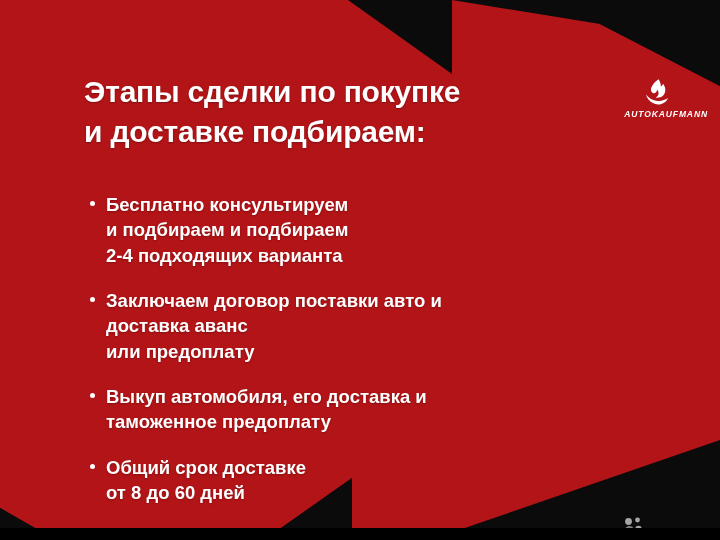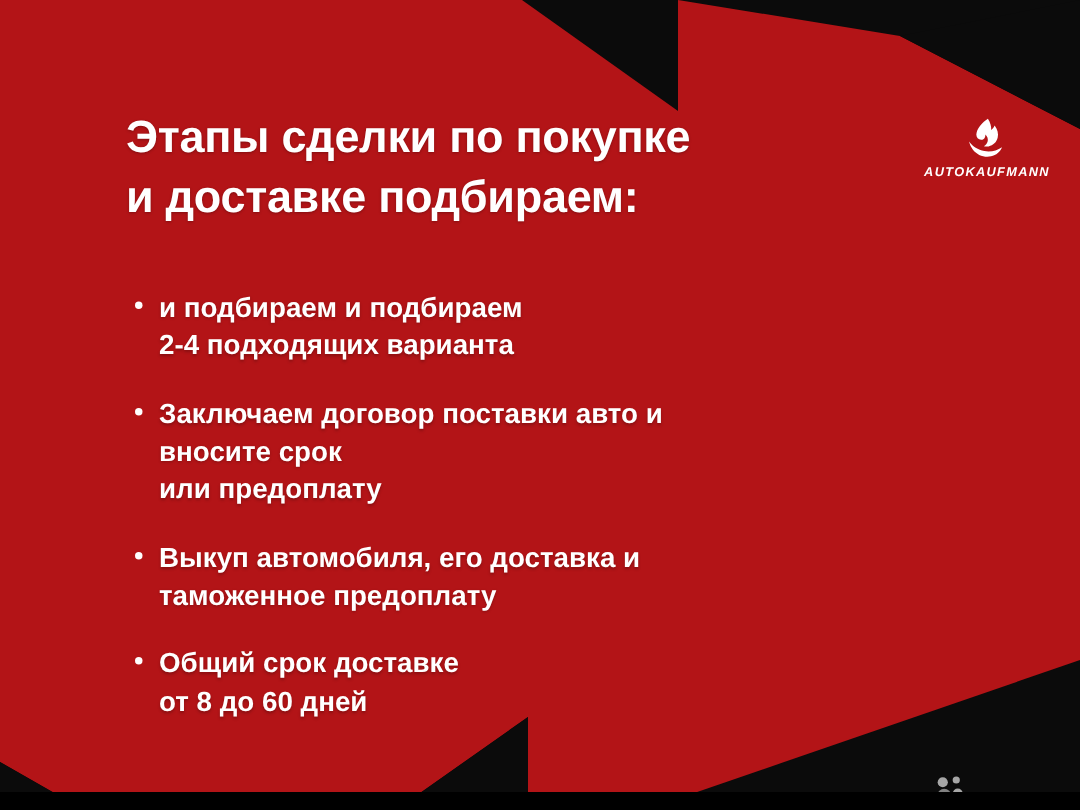--- a/index.html
+++ b/index.html
@@ -44,21 +44,21 @@
     text-shadow: 0 1px 2px rgba(0,0,0,0.28);
   }
   .heading .hline { display: block; white-space: nowrap; }
 
   
   .logo {
     position: absolute;
     left: 608px;
     top: 78px;
     width: 100px;
-    text-align: center;
+    text-align: right;
     z-index: 6;
   }
   .logo-mark {
     display: block;
     margin: 0 auto 3px auto;
   }
   .logo-word {
     display: block;
     color: #FFFFFF;
     font-size: 8.5px;
@@ -148,28 +148,29 @@
         <path d="M15.6 1.2c1.6 2.6 2.4 5.0 2.2 7.4 1.0-0.7 1.8-1.7 2.3-2.9 1.9 2.6 2.7 5.4 2.0 8.2-0.7 2.9-3.0 5.1-6.0 5.7-1.1 0.2-2.2 0.2-3.2-0.1 1.4-0.9 2.3-2.1 2.6-3.5 0.3-1.6-0.3-3.2-1.6-4.4 0.1 1.3-0.3 2.3-1.1 3.0-0.9 0.7-2.0 0.8-3.0 0.3-1.6-0.8-2.3-2.7-1.7-4.6C9.0 7.0 11.7 3.8 15.6 1.2z" fill="#FFFFFF"></path>
         <path d="M3.0 16.4c2.5 3.4 6.0 5.6 10.2 6.3 4.3 0.7 8.3-0.2 11.8-2.6-1.2 3.1-3.8 5.3-7.3 6.1-4.6 1.0-9.3-0.8-12.2-4.6-1.2-1.5-2.0-3.3-2.5-5.2z" fill="#FFFFFF"></path>
       </svg>
       <span class="logo-word">AUTOKAUFMANN</span>
     </div>
 
     <ul class="bullets">
 
       <li class="bullet-item">
         <span class="bullet-dot"></span>
+        <span class="bullet-line">Бесплатно консультируем</span>
         <span class="bullet-line">и подбираем и подбираем</span>
         <span class="bullet-line">2-4 подходящих варианта</span>
       </li>
 
       <li class="bullet-item">
         <span class="bullet-dot"></span>
         <span class="bullet-line">Заключаем договор поставки авто и</span>
-        <span class="bullet-line">вносите срок</span>
+        <span class="bullet-line">доставка аванс</span>
         <span class="bullet-line">или предоплату</span>
       </li>
 
       <li class="bullet-item">
         <span class="bullet-dot"></span>
         <span class="bullet-line">Выкуп автомобиля, его доставка и</span>
         <span class="bullet-line">таможенное предоплату</span>
       </li>
 
       <li class="bullet-item">

